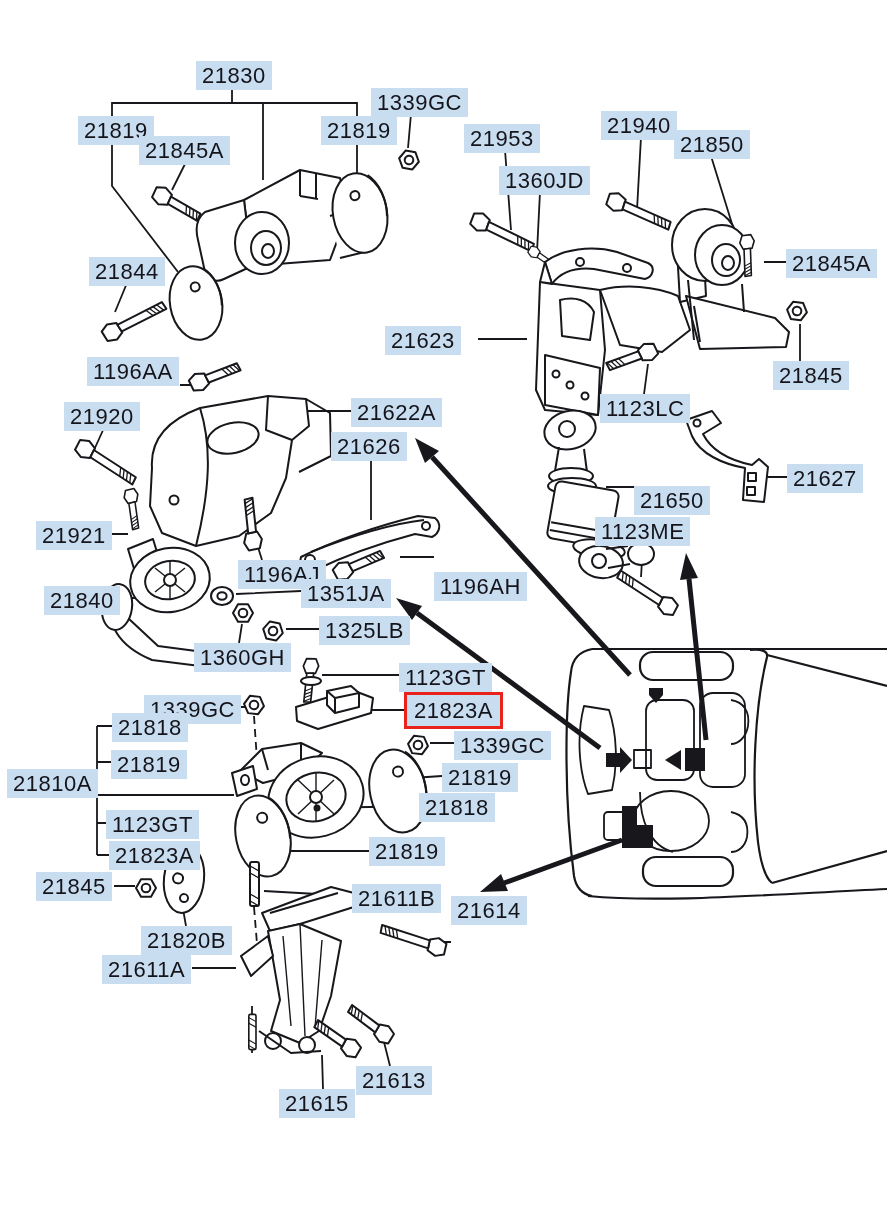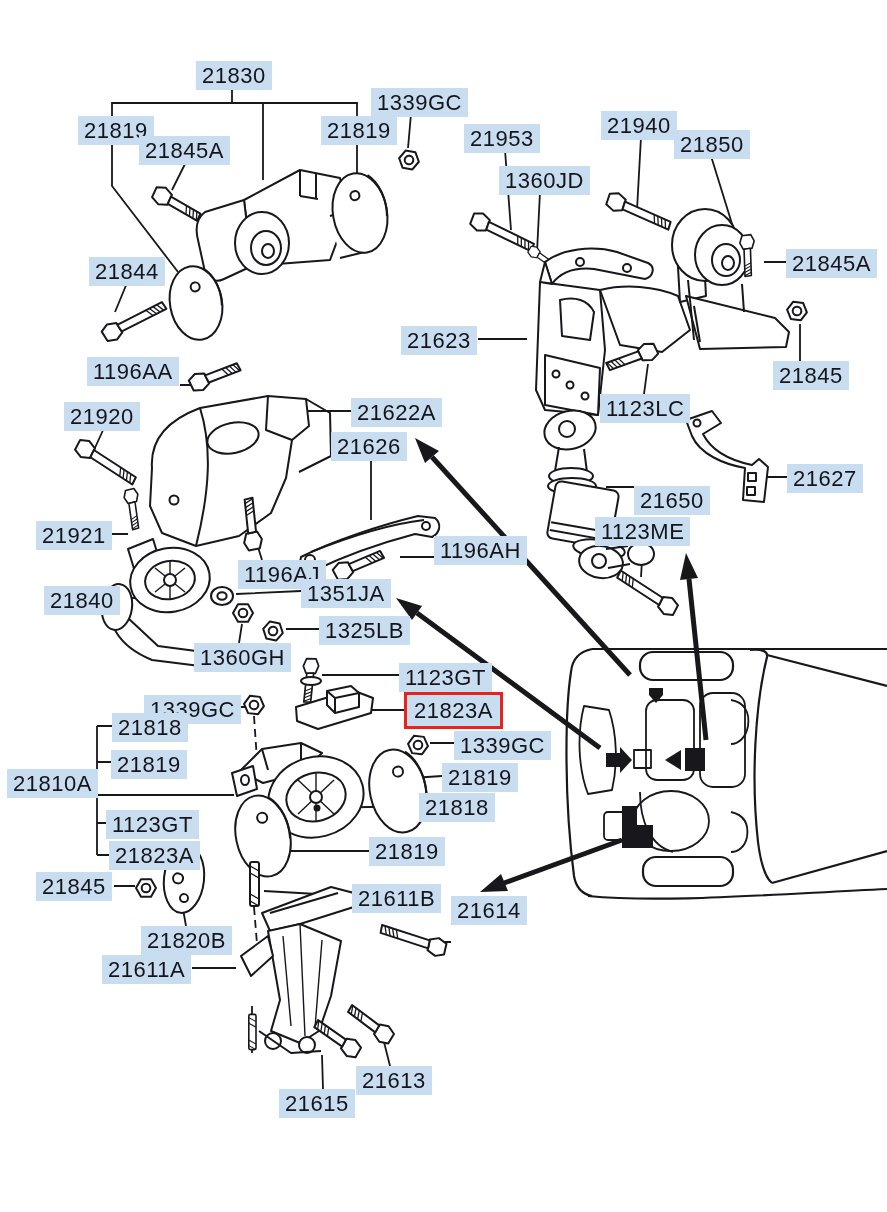--- a/index.html
+++ b/index.html
@@ -258,32 +258,32 @@
 <div class="lbl" style="left:371px;top:88px">1339GC</div>
 <div class="lbl" style="left:78px;top:116px">21819</div>
 <div class="lbl" style="left:139px;top:136px">21845A</div>
 <div class="lbl" style="left:321px;top:116px">21819</div>
 <div class="lbl" style="left:464px;top:124px">21953</div>
 <div class="lbl" style="left:601px;top:111px">21940</div>
 <div class="lbl" style="left:674px;top:130px">21850</div>
 <div class="lbl" style="left:499px;top:166px">1360JD</div>
 <div class="lbl" style="left:89px;top:257px">21844</div>
 <div class="lbl" style="left:786px;top:249px">21845A</div>
-<div class="lbl" style="left:401px;top:326px">21623</div>
+<div class="lbl" style="left:385px;top:326px">21623</div>
 <div class="lbl" style="left:600px;top:394px">1123LC</div>
 <div class="lbl" style="left:773px;top:361px">21845</div>
 <div class="lbl" style="left:87px;top:357px">1196AA</div>
 <div class="lbl" style="left:64px;top:402px">21920</div>
 <div class="lbl" style="left:351px;top:398px">21622A</div>
 <div class="lbl" style="left:331px;top:432px">21626</div>
 <div class="lbl" style="left:634px;top:486px">21650</div>
 <div class="lbl" style="left:787px;top:464px">21627</div>
 <div class="lbl" style="left:36px;top:521px">21921</div>
 <div class="lbl" style="left:595px;top:517px">1123ME</div>
-<div class="lbl" style="left:434px;top:536px">1196AH</div>
+<div class="lbl" style="left:434px;top:572px">1196AH</div>
 <div class="lbl" style="left:238px;top:560px">1196AJ</div>
 <div class="lbl" style="left:44px;top:586px">21840</div>
 <div class="lbl" style="left:301px;top:579px">1351JA</div>
 <div class="lbl" style="left:319px;top:616px">1325LB</div>
 <div class="lbl" style="left:194px;top:643px">1360GH</div>
 <div class="lbl" style="left:399px;top:663px">1123GT</div>
 <div class="lbl hl" style="left:404px;top:692px">21823A</div>
 <div class="lbl" style="left:144px;top:695px">1339GC</div>
 <div class="lbl" style="left:454px;top:731px">1339GC</div>
 <div class="lbl" style="left:112px;top:713px">21818</div>

